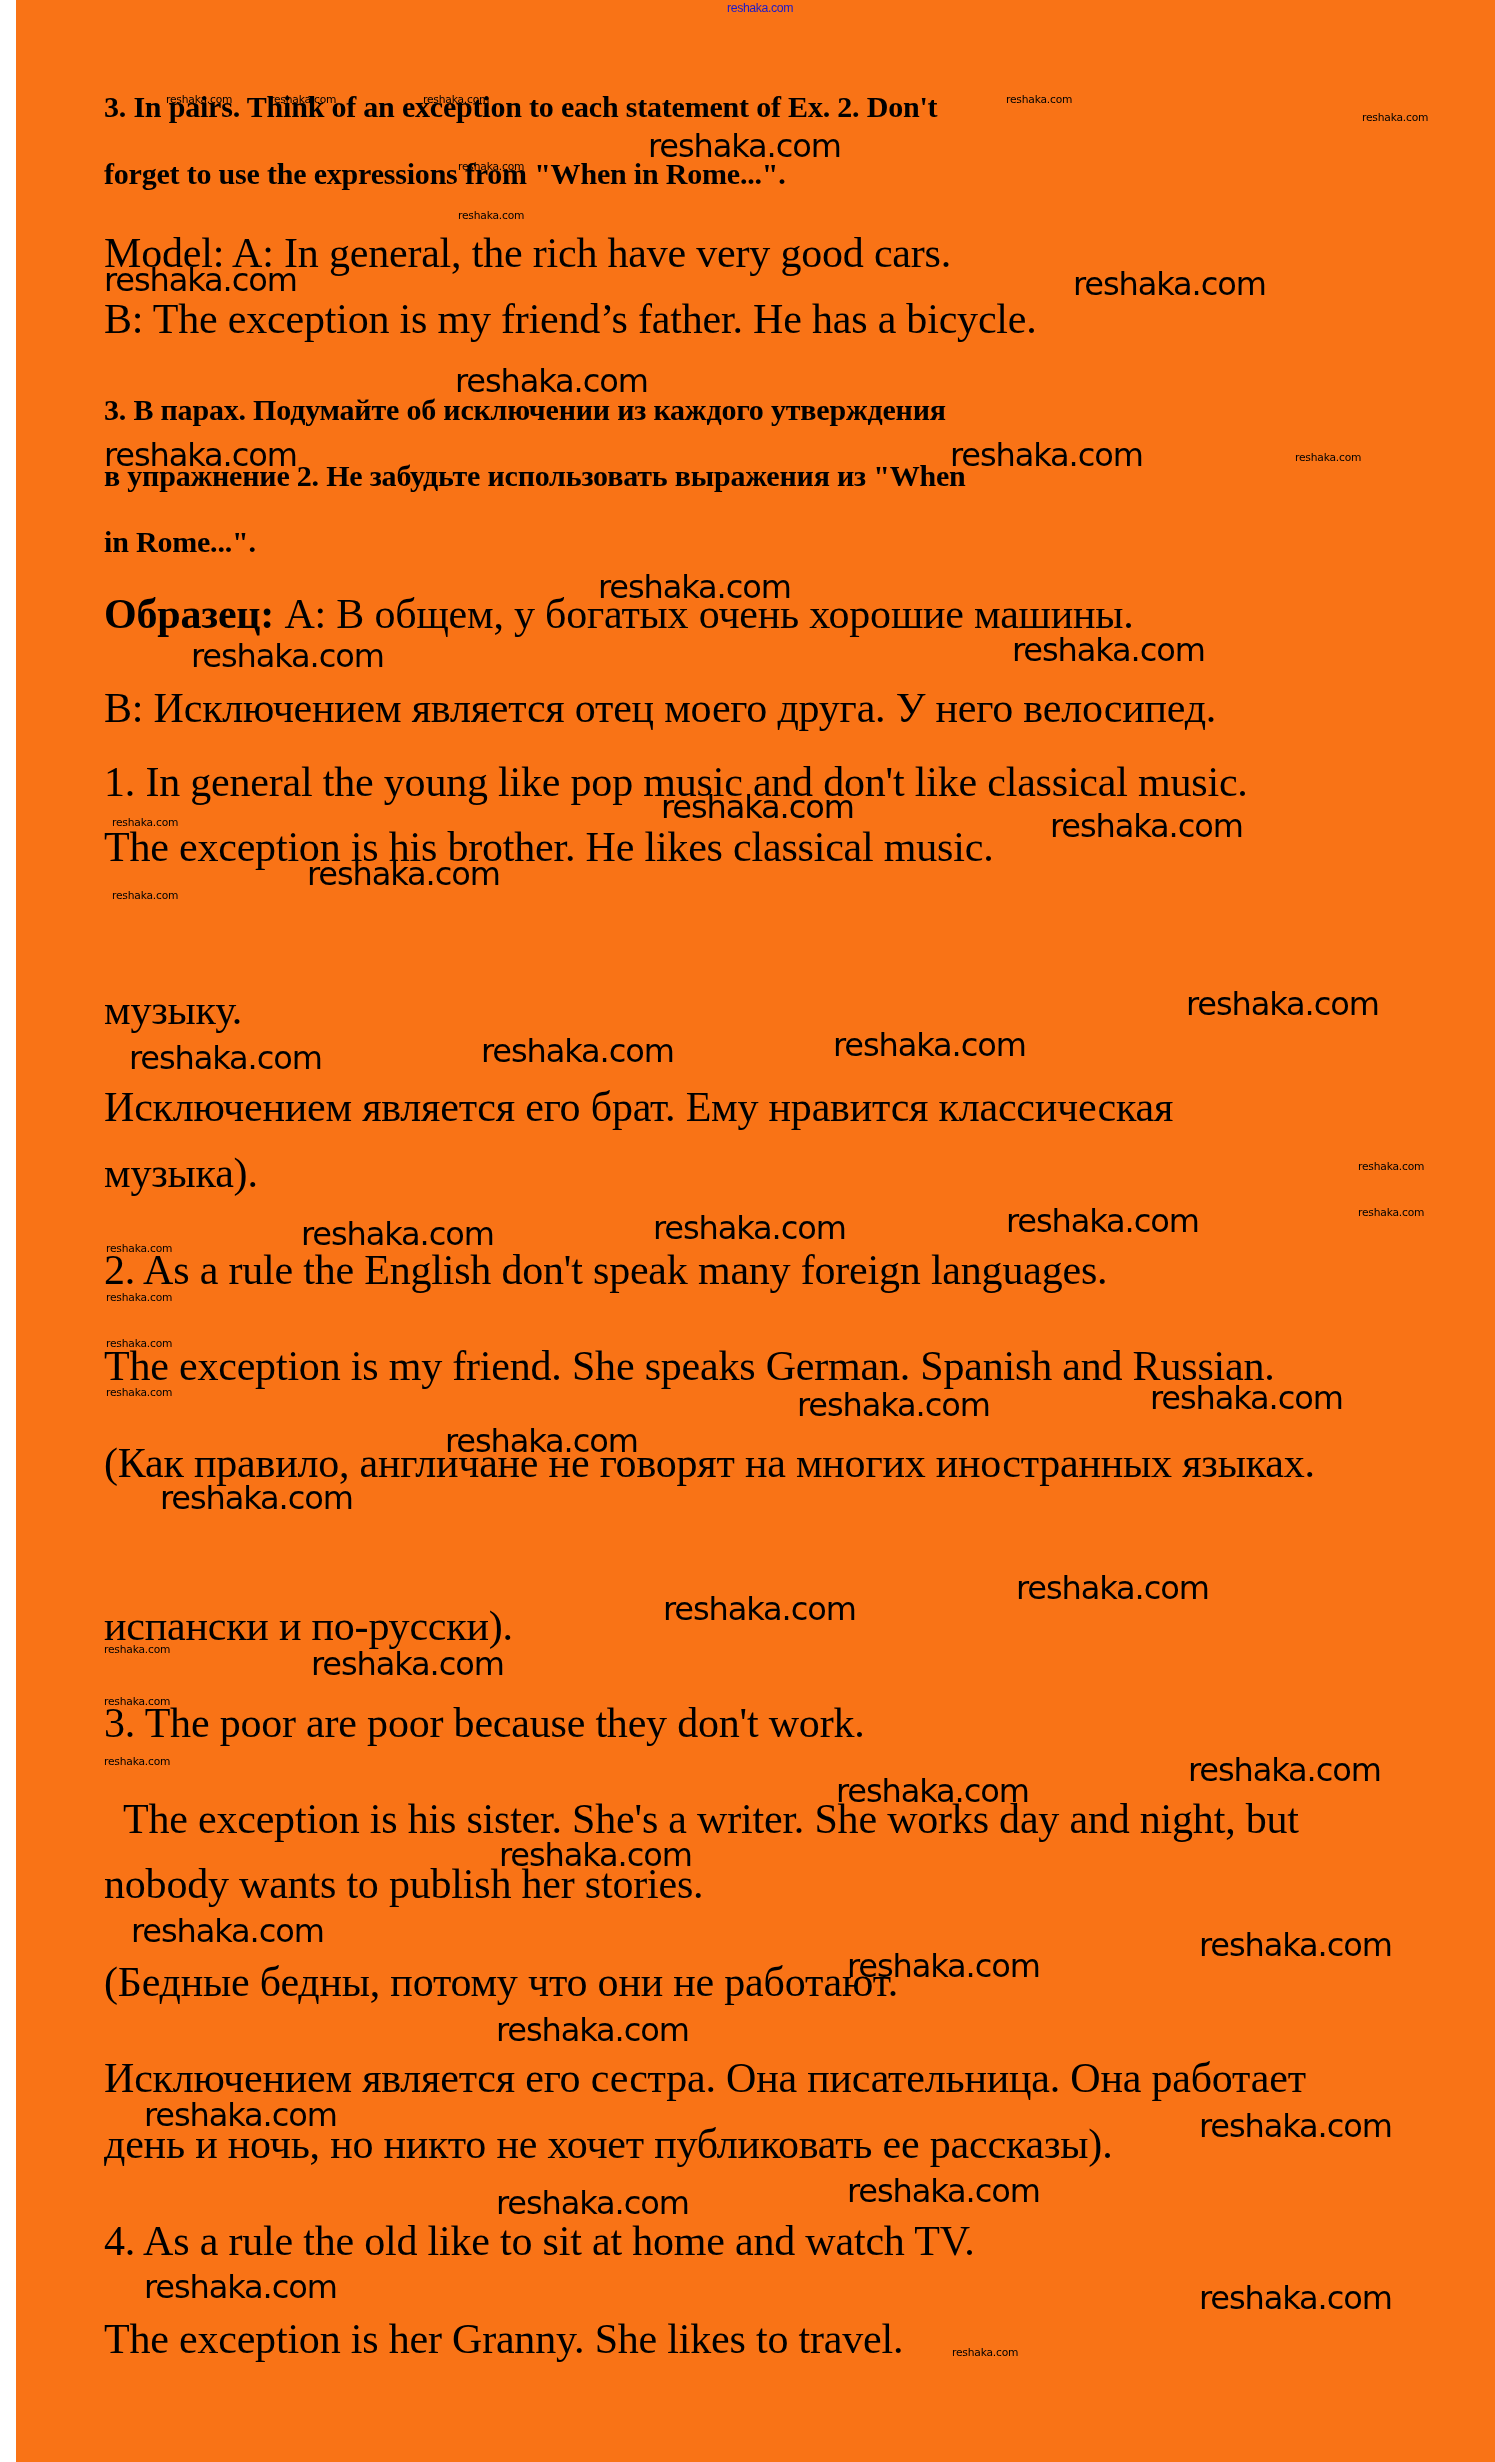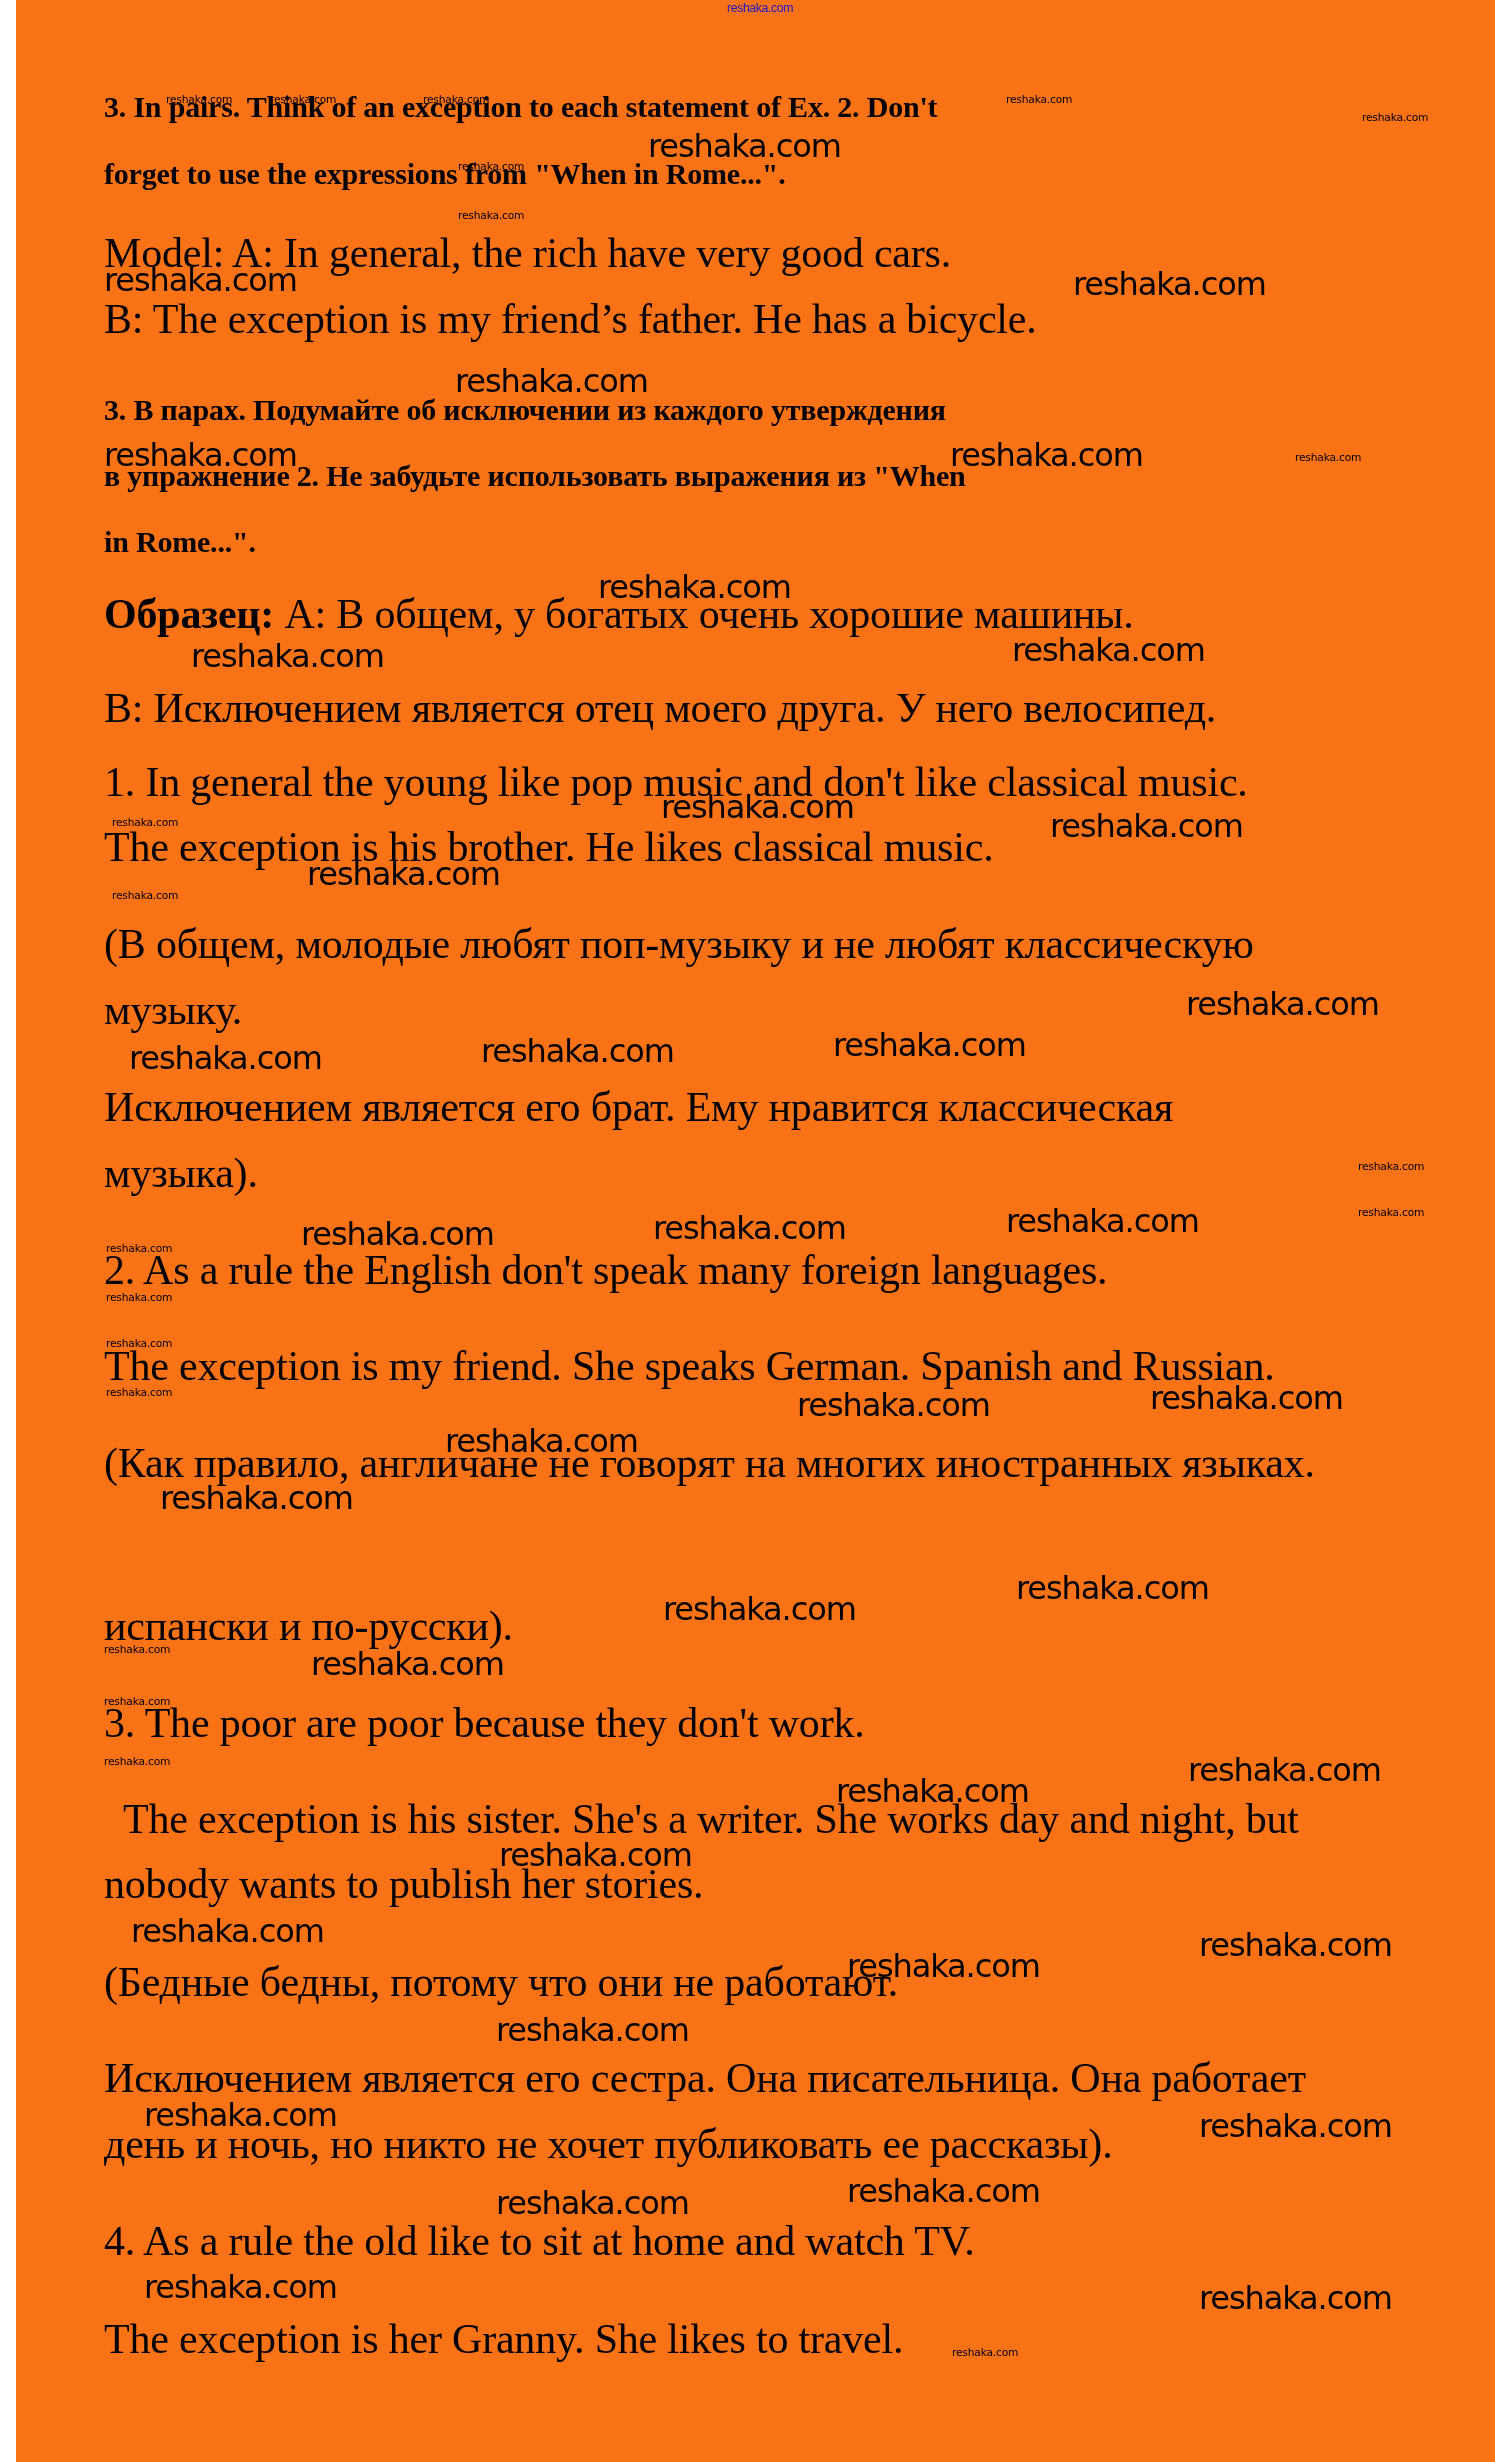--- a/index.html
+++ b/index.html
@@ -35,21 +35,20 @@
 
   <div class="line bold" style="left:88px; top:395px;">3. В парах. Подумайте об исключении из каждого утверждения</div>
   <div class="line bold" style="left:88px; top:461px;">в упражнение 2. Не забудьте использовать выражения из "When</div>
   <div class="line bold" style="left:88px; top:527px;">in Rome...".</div>
 
   <div class="line" style="left:88px; top:593px;"><span class="b">Образец:</span><span> А: В общем, у богатых очень хорошие машины.</span></div>
   <div class="line" style="left:88px; top:659px;margin-top:28px;">В: Исключением является отец моего друга. У него велосипед.</div>
 
   <div class="line" style="left:88px; top:761px;">1. In general the young like pop music and don't like classical music.</div>
   <div class="line" style="left:88px; top:826px;">The exception is his brother. He likes classical music.</div>
-  <div class="line" style="left:88px; top:923px;">(В общем, молодые любят поп-музыку и не любят классическую</div>
   <div class="line" style="left:88px; top:989px;">музыку.</div>
   <div class="line" style="left:88px; top:1086px;">Исключением является его брат. Ему нравится классическая</div>
   <div class="line" style="left:88px; top:1152px;text-align:right;">музыка).</div>
 
   <div class="line" style="left:88px; top:1249px;">2. As a rule the English don't speak many foreign languages.</div>
   <div class="line" style="left:88px; top:1345px;">The exception is my friend. She speaks German. Spanish and Russian.</div>
   <div class="line" style="left:88px; top:1442px;">(Как правило, англичане не говорят на многих иностранных языках.</div>
   <div class="line" style="left:88px; top:1605px;">испански и по-русски).</div>
 
   <div class="line" style="left:88px; top:1702px;">3. The poor are poor because they don't work.</div>

